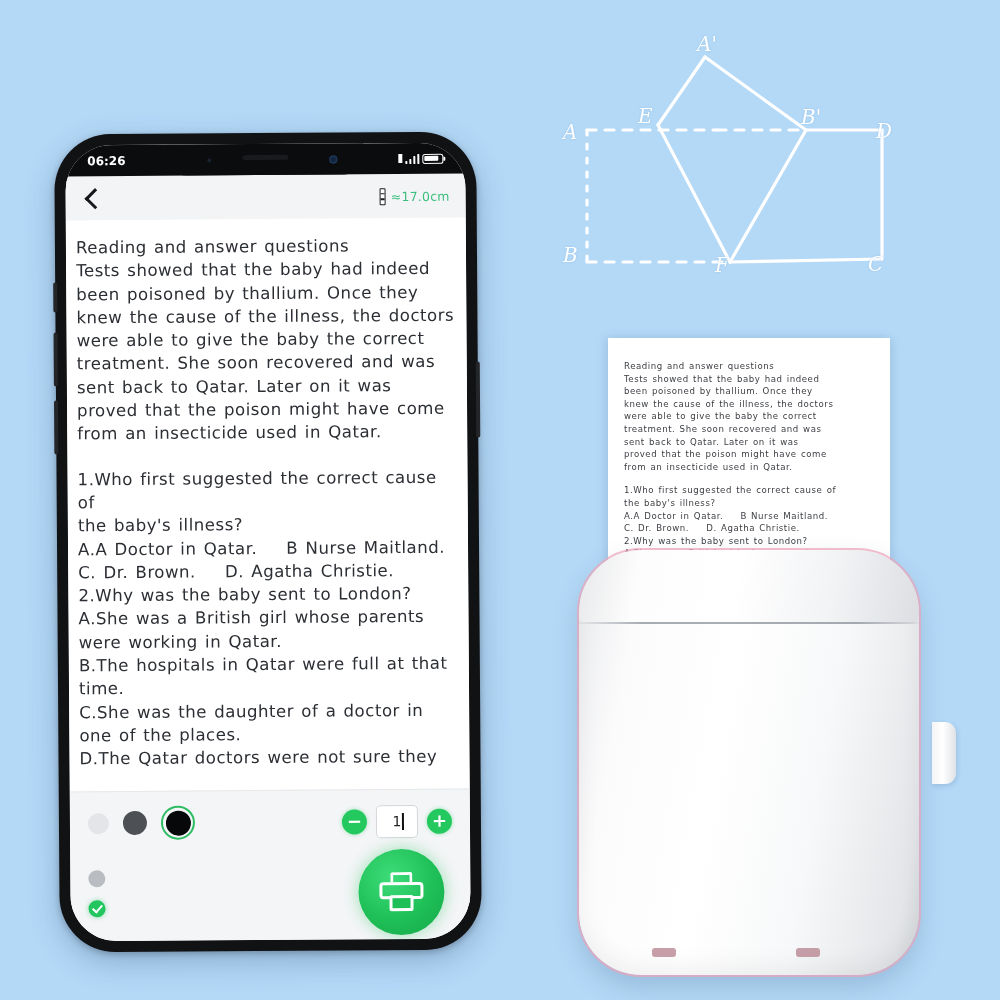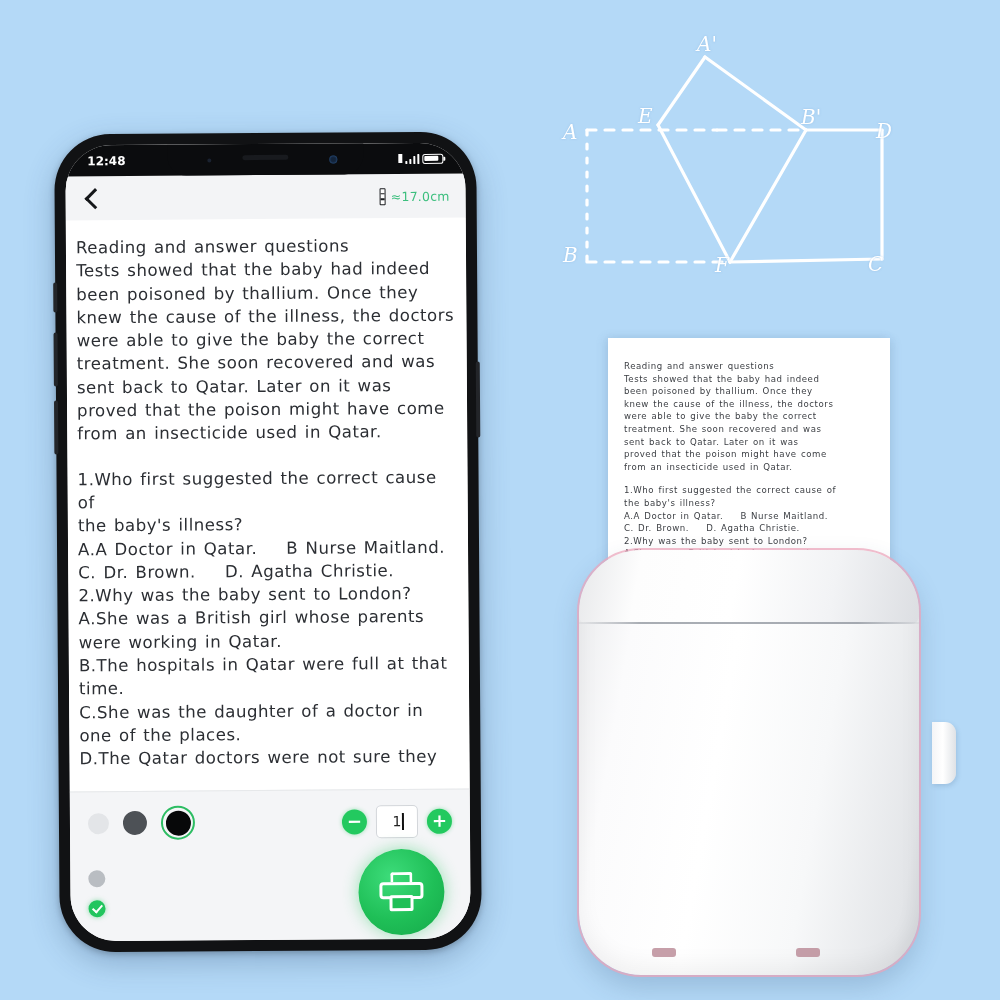--- a/index.html
+++ b/index.html
@@ -315,21 +315,21 @@
 
 <div class="phone">
   <div class="phone-btn pb-mute"></div>
   <div class="phone-btn pb-up"></div>
   <div class="phone-btn pb-down"></div>
   <div class="phone-btn pb-pwr"></div>
 
   <div class="phone-inner">
 
     <div class="statusbar">
-      <span>12:48</span>
+      <span>06:26</span>
       <span class="sb-right">
         <span class="sq"></span>
         <span class="sig-bars">
             <i></i>
             <i></i>
             <i></i>
             <i></i>
           </span>
         <span class="battery">
             <span></span>

